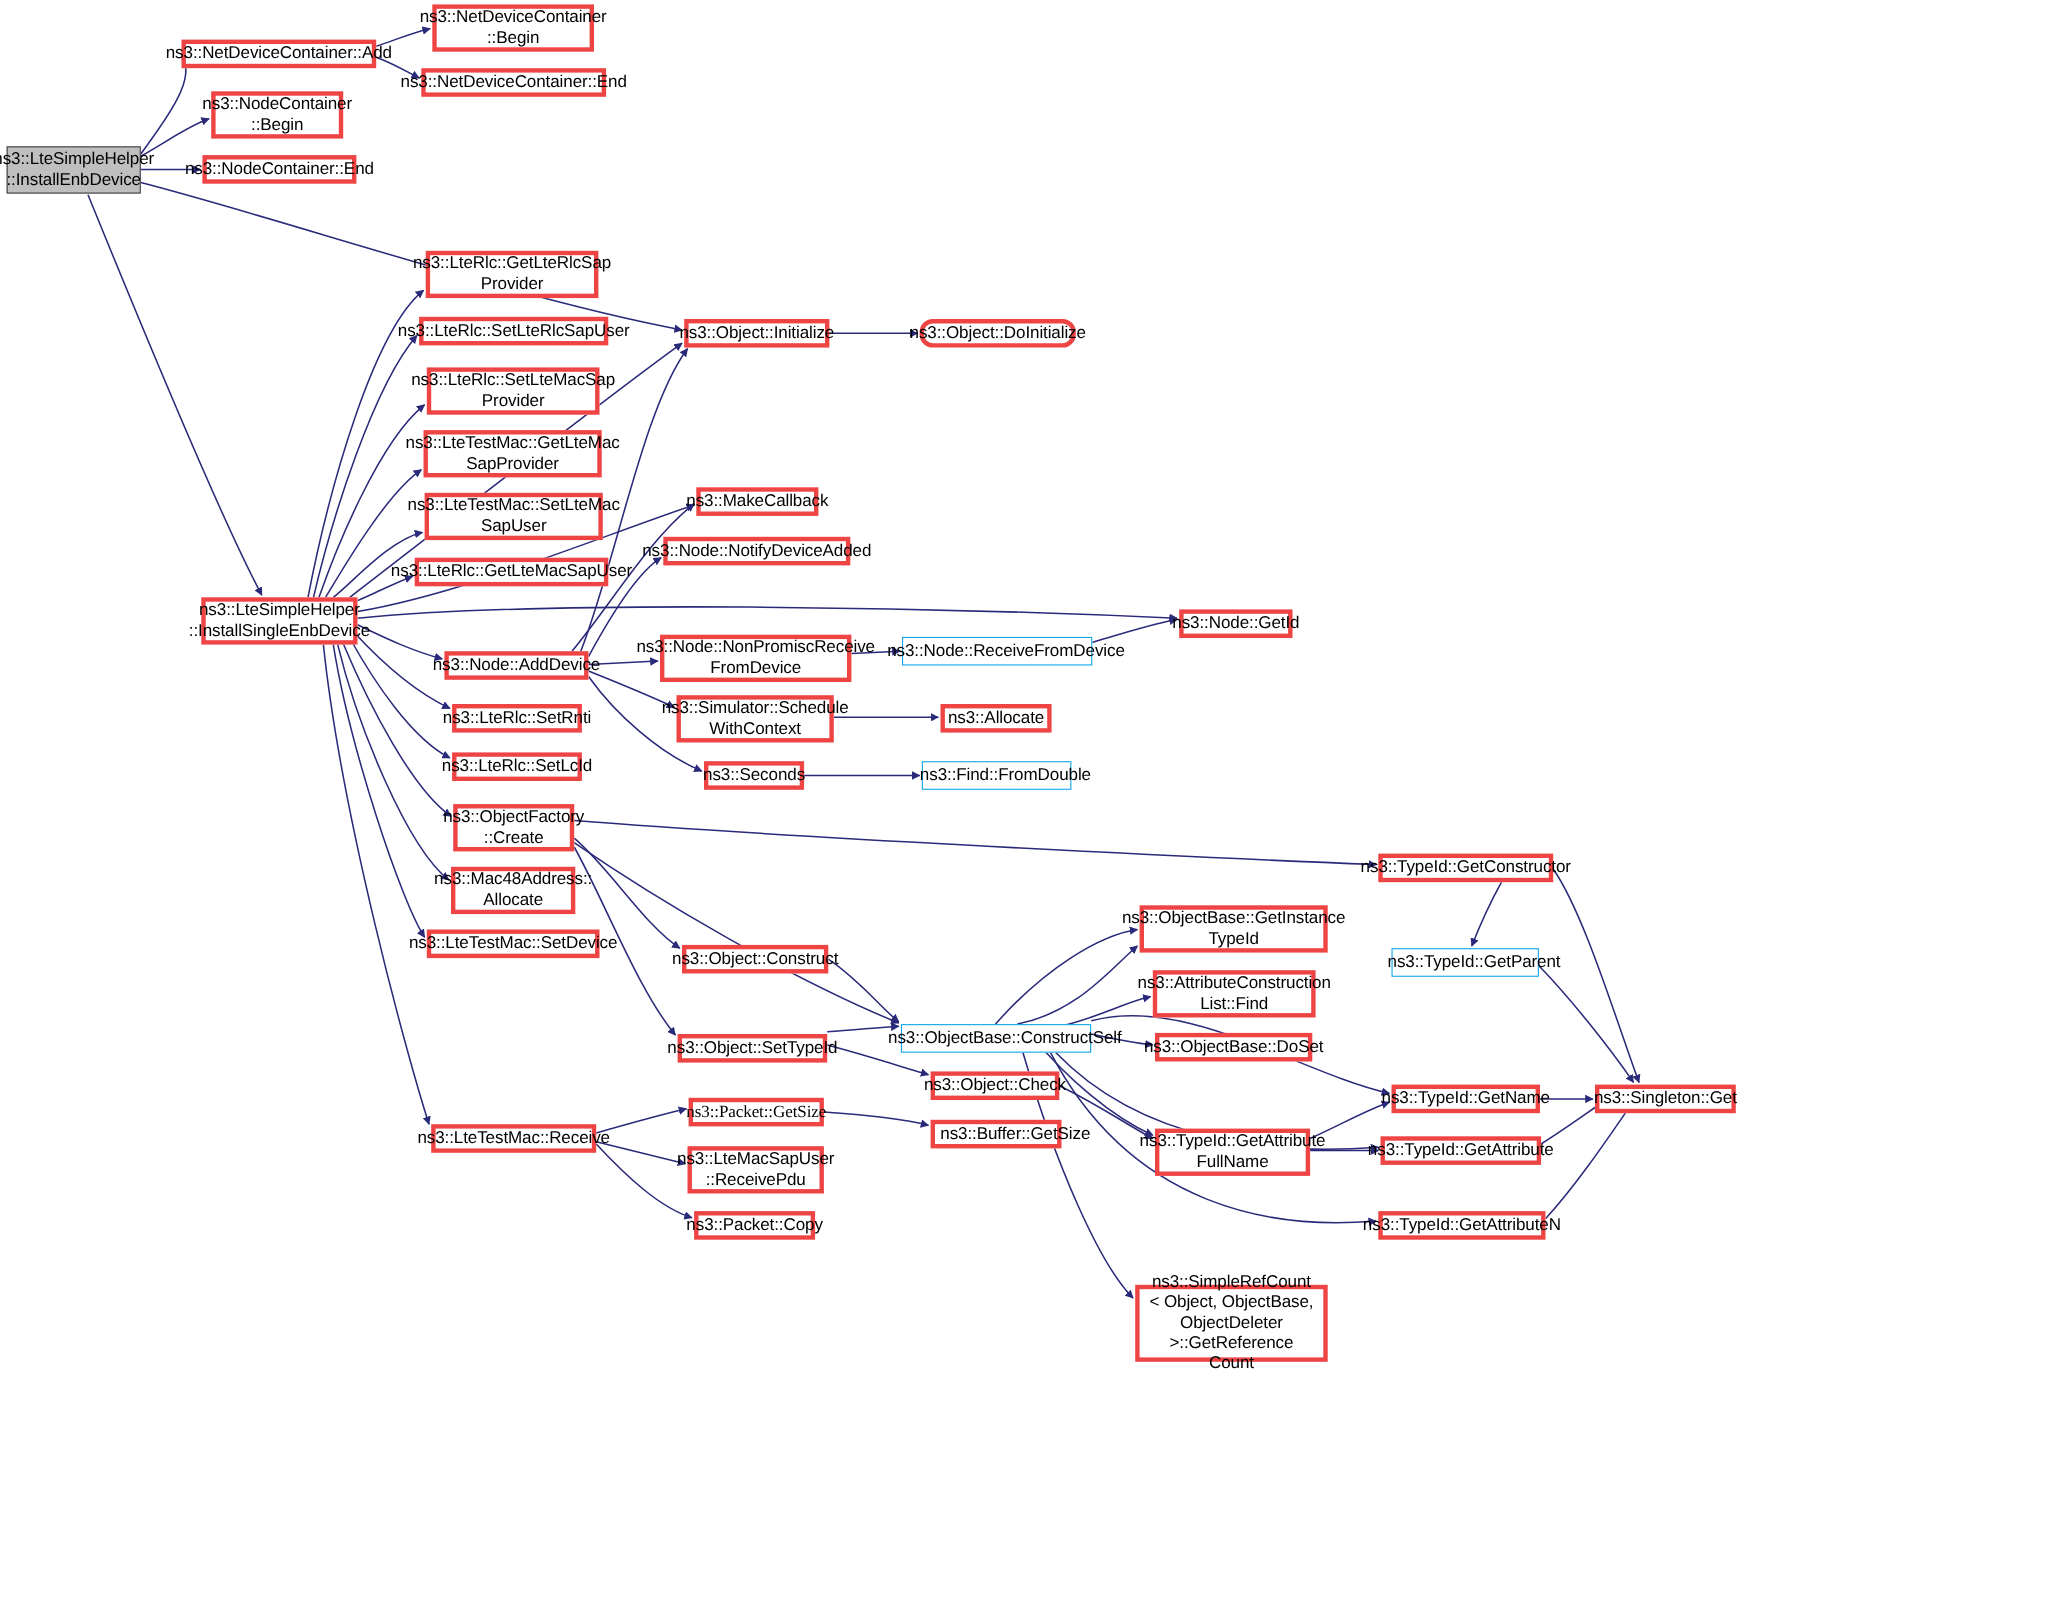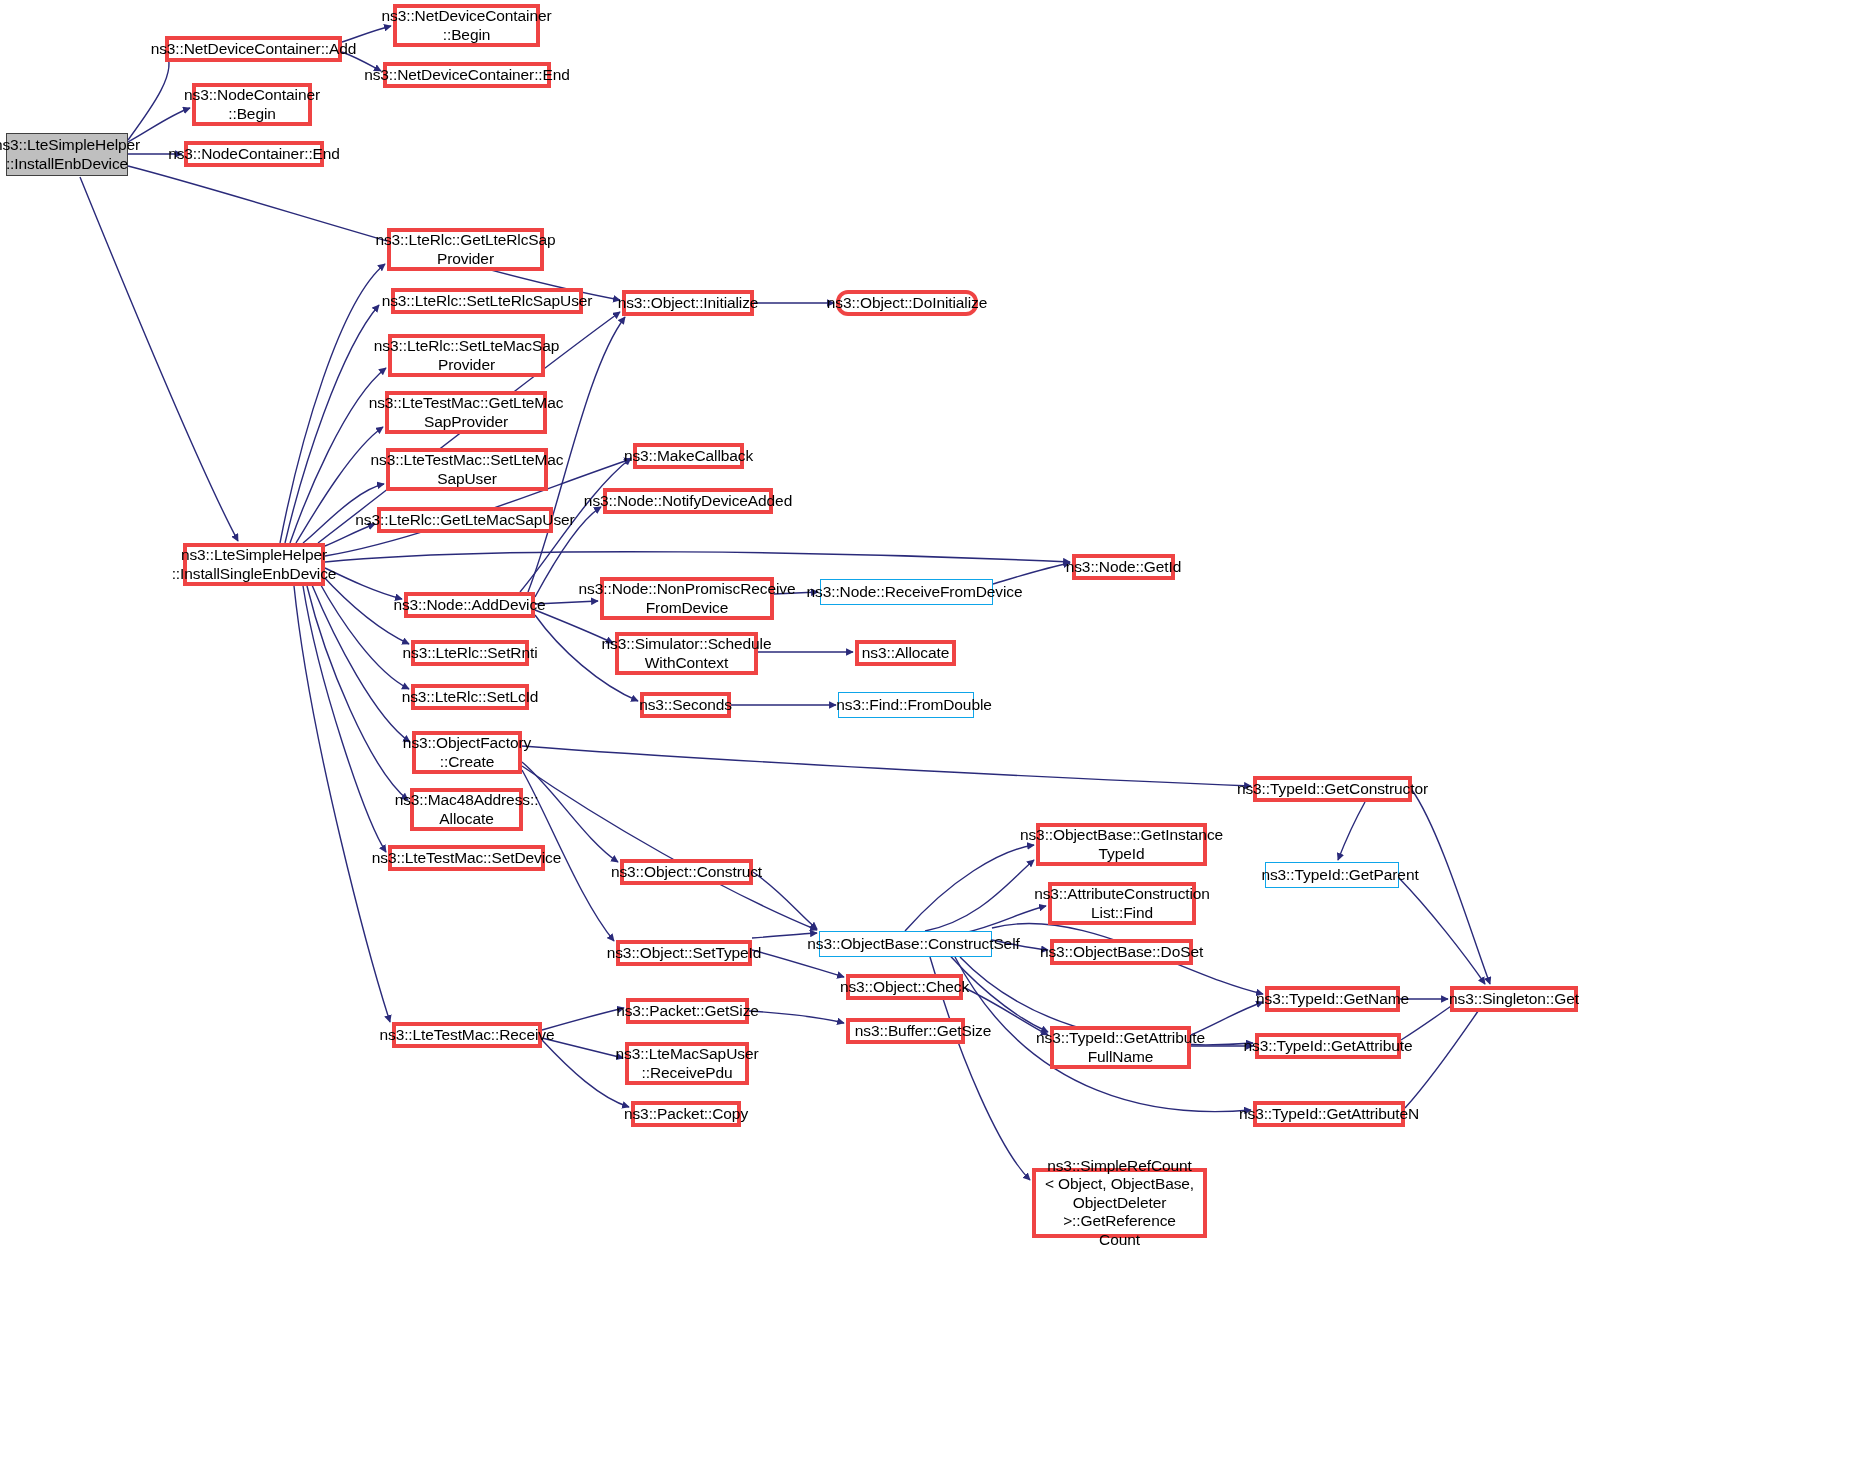--- a/index.html
+++ b/index.html
@@ -131,21 +131,21 @@
       <div class="node" style="left: 393px; top: 4px; width: 147px; height: 43px;">ns3::NetDeviceContainer
 ::Begin</div>
       <div class="node" style="left: 383px; top: 62px; width: 168px; height: 26px;">ns3::NetDeviceContainer::End</div>
       <div class="node" style="left: 192px; top: 83px; width: 120px; height: 43px;">ns3::NodeContainer
 ::Begin</div>
       <div class="node" style="left: 184px; top: 141px; width: 140px; height: 26px;">ns3::NodeContainer::End</div>
       <div class="node" style="left: 183px; top: 543px; width: 142px; height: 43px;">ns3::LteSimpleHelper
 ::InstallSingleEnbDevice</div>
       <div class="node" style="left: 387px; top: 228px; width: 157px; height: 43px;">ns3::LteRlc::GetLteRlcSap
 Provider</div>
-      <div class="node" style="left: 381px; top: 288px; width: 192px; height: 26px; margin-left: 10px;">ns3::LteRlc::SetLteRlcSapUser</div>
+      <div class="node" style="left: 381px; top: 288px; width: 172px; height: 26px;">ns3::LteRlc::SetLteRlcSapUser</div>
       <div class="node" style="left: 388px; top: 334px; width: 157px; height: 43px;">ns3::LteRlc::SetLteMacSap
 Provider</div>
       <div class="node" style="left: 385px; top: 391px; width: 162px; height: 43px;">ns3::LteTestMac::GetLteMac
 SapProvider</div>
       <div class="node" style="left: 386px; top: 448px; width: 162px; height: 43px;">ns3::LteTestMac::SetLteMac
 SapUser</div>
       <div class="node" style="left: 377px; top: 507px; width: 176px; height: 26px;">ns3::LteRlc::GetLteMacSapUser</div>
       <div class="node" style="left: 622px; top: 290px; width: 132px; height: 26px;">ns3::Object::Initialize</div>
       <div class="node" style="left: 836px; top: 290px; width: 142px; height: 26px; border-radius: 12px;">ns3::Object::DoInitialize</div>
       <div class="node" style="left: 633px; top: 443px; width: 111px; height: 26px;">ns3::MakeCallback</div>
@@ -176,21 +176,21 @@
 List::Find</div>
       <div class="node redborder" style="left: 819px; top: 931px; width: 173px; height: 26px;">ns3::ObjectBase::ConstructSelf</div>
       <div class="node" style="left: 1050px; top: 939px; width: 143px; height: 26px;">ns3::ObjectBase::DoSet</div>
       <div class="node" style="left: 616px; top: 940px; width: 136px; height: 26px;">ns3::Object::SetTypeId</div>
       <div class="node" style="left: 846px; top: 974px; width: 117px; height: 26px;">ns3::Object::Check</div>
       <div class="node" style="left: 1265px; top: 986px; width: 135px; height: 26px;">ns3::TypeId::GetName</div>
       <div class="node" style="left: 1450px; top: 986px; width: 128px; height: 26px; text-align: center;">ns3::Singleton::Get</div>
       <div class="node" style="left: 1050px; top: 1026px; width: 141px; height: 43px;">ns3::TypeId::GetAttribute
 FullName</div>
       <div class="node" style="left: 1255px; top: 1033px; width: 146px; height: 26px;">ns3::TypeId::GetAttribute</div>
-      <div class="node" style="left: 626px; top: 998px; width: 123px; height: 26px;">ns3::Packet::GetSize</div>
+      <div class="node" style="left: 626px; top: 998px; width: 123px; height: 26px; font-family: Liberation Serif, serif;">ns3::Packet::GetSize</div>
       <div class="node" style="left: 846px; top: 1018px; width: 119px; height: 26px; padding-left: 39px;">ns3::Buffer::GetSize</div>
       <div class="node" style="left: 392px; top: 1022px; width: 150px; height: 26px;">ns3::LteTestMac::Receive</div>
       <div class="node" style="left: 625px; top: 1042px; width: 124px; height: 43px;">ns3::LteMacSapUser
 ::ReceivePdu</div>
       <div class="node" style="left: 1253px; top: 1101px; width: 152px; height: 26px;">ns3::TypeId::GetAttributeN</div>
       <div class="node" style="left: 631px; top: 1101px; width: 110px; height: 26px;">ns3::Packet::Copy</div>
       <div class="node" style="left: 1032px; top: 1168px; width: 175px; height: 70px;">ns3::SimpleRefCount
 &lt; Object, ObjectBase,
 ObjectDeleter &gt;::GetReference
 Count</div>

